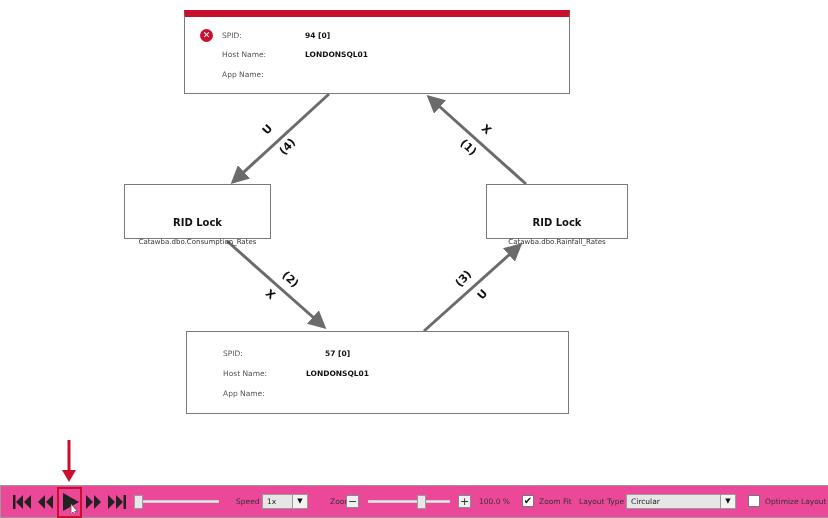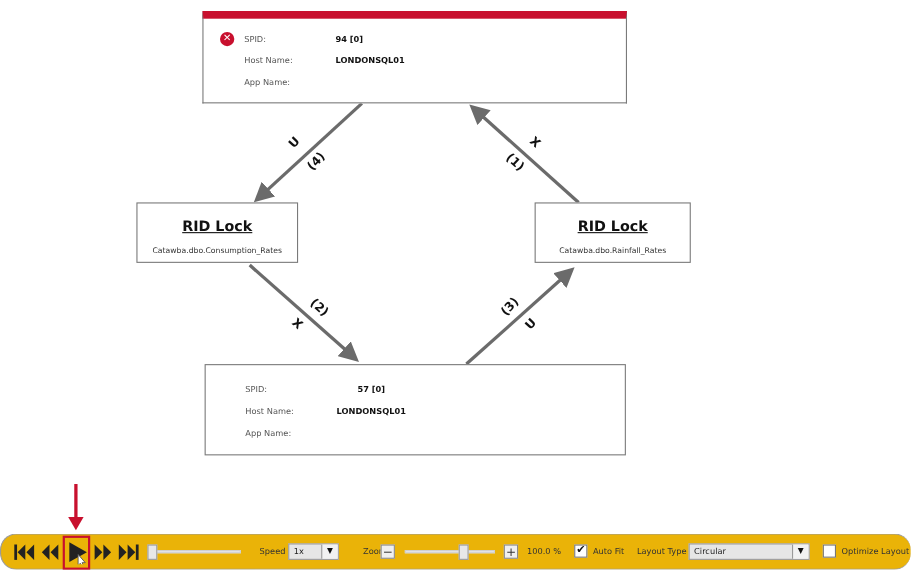--- a/index.html
+++ b/index.html
@@ -24,34 +24,33 @@
     position: absolute; width: 13px; height: 13px; border-radius: 50%;
     background: #c8102e; color: #fff; font-size: 9px; font-weight: bold;
     line-height: 13px; text-align: center;
   }
 
   
   .lock {
     position: absolute; background: #fff; border: 1px solid #7a7a7a;
     text-align: center;
   }
-  .lock .title { font-size: 13px; font-weight: bold; color: #111; margin-top: 14px; text-decoration: underline; }
+  .lock .title { font-size: 10px; font-weight: bold; color: #111; margin-top: 32px; }
   .lock .obj { font-size: 7px; color: #333; margin-top: 10px; }
 
   svg.edges { position: absolute; left: 0; top: 0; }
   .edge-label { font-family: "DejaVu Sans", sans-serif; font-weight: bold; font-size: 11px; fill: #111; }
 
   
   .annot-arrow { position: absolute; }
   .toolbar {
     position: absolute; left: 0; top: 485px; width: 828px; height: 33px;
     border-top: 1px solid #9a9a9a; border-bottom: 1px solid #9a9a9a;
     border-left: 1px solid #9a9a9a;
-    background: #eab308;
-    border-radius: 15px;
+    background: #ec4899;
   }
   .media-btn { position: absolute; top: 7px; height: 18px; cursor: pointer; }
   .media-btn svg { display: block; }
   .highlight { position: absolute; left: 56px; top: 1px; width: 25px; height: 31px; border: 2px solid #c8102e; }
   .track { position: absolute; height: 3px; background: #e4e4e4; border: 1px solid #cfcfcf; }
   .thumb { position: absolute; width: 9px; height: 14px; background: #e8e8e8; border: 1px solid #9a9a9a; }
   .tb-label { position: absolute; top: 11px; font-size: 7.5px; color: #333; }
   .select {
     position: absolute; top: 8px; height: 15px; border: 1px solid #9a9a9a;
     background: #e6e6e6; font-size: 7.5px; color: #222; padding-left: 4px; line-height: 13px;
@@ -201,21 +200,21 @@
     </div>
 
     <div class="tb-label" style="left:329px;text-align:right;">Zoom</div>
     <div class="sq-btn" style="left:345px;"><span>−</span></div>
     <div class="track" style="left:367px; top:14px; width:82px;"></div>
     <div class="thumb" style="left:416px; top:9px;"></div>
     <div class="sq-btn" style="left:457px;"><span>+</span></div>
     <div class="tb-label" style="left:478px;">100.0 %</div>
 
     <div class="checkbox" style="left:521px;"><span>✔</span></div>
-    <div class="tb-label" style="left:538px;">Auto Fit</div>
+    <div class="tb-label" style="left:538px;">Zoom Fit</div>
 
     <div class="tb-label" style="left:578px;">Layout Type</div>
     <div class="select" style="left:625px; width:110px;">
       <span>Circular</span>
       <span class="caret">▼</span>
     </div>
 
     <div class="checkbox" style="left:747px;"></div>
     <div class="tb-label" style="left:764px;">Optimize Layout</div>
   </div>

